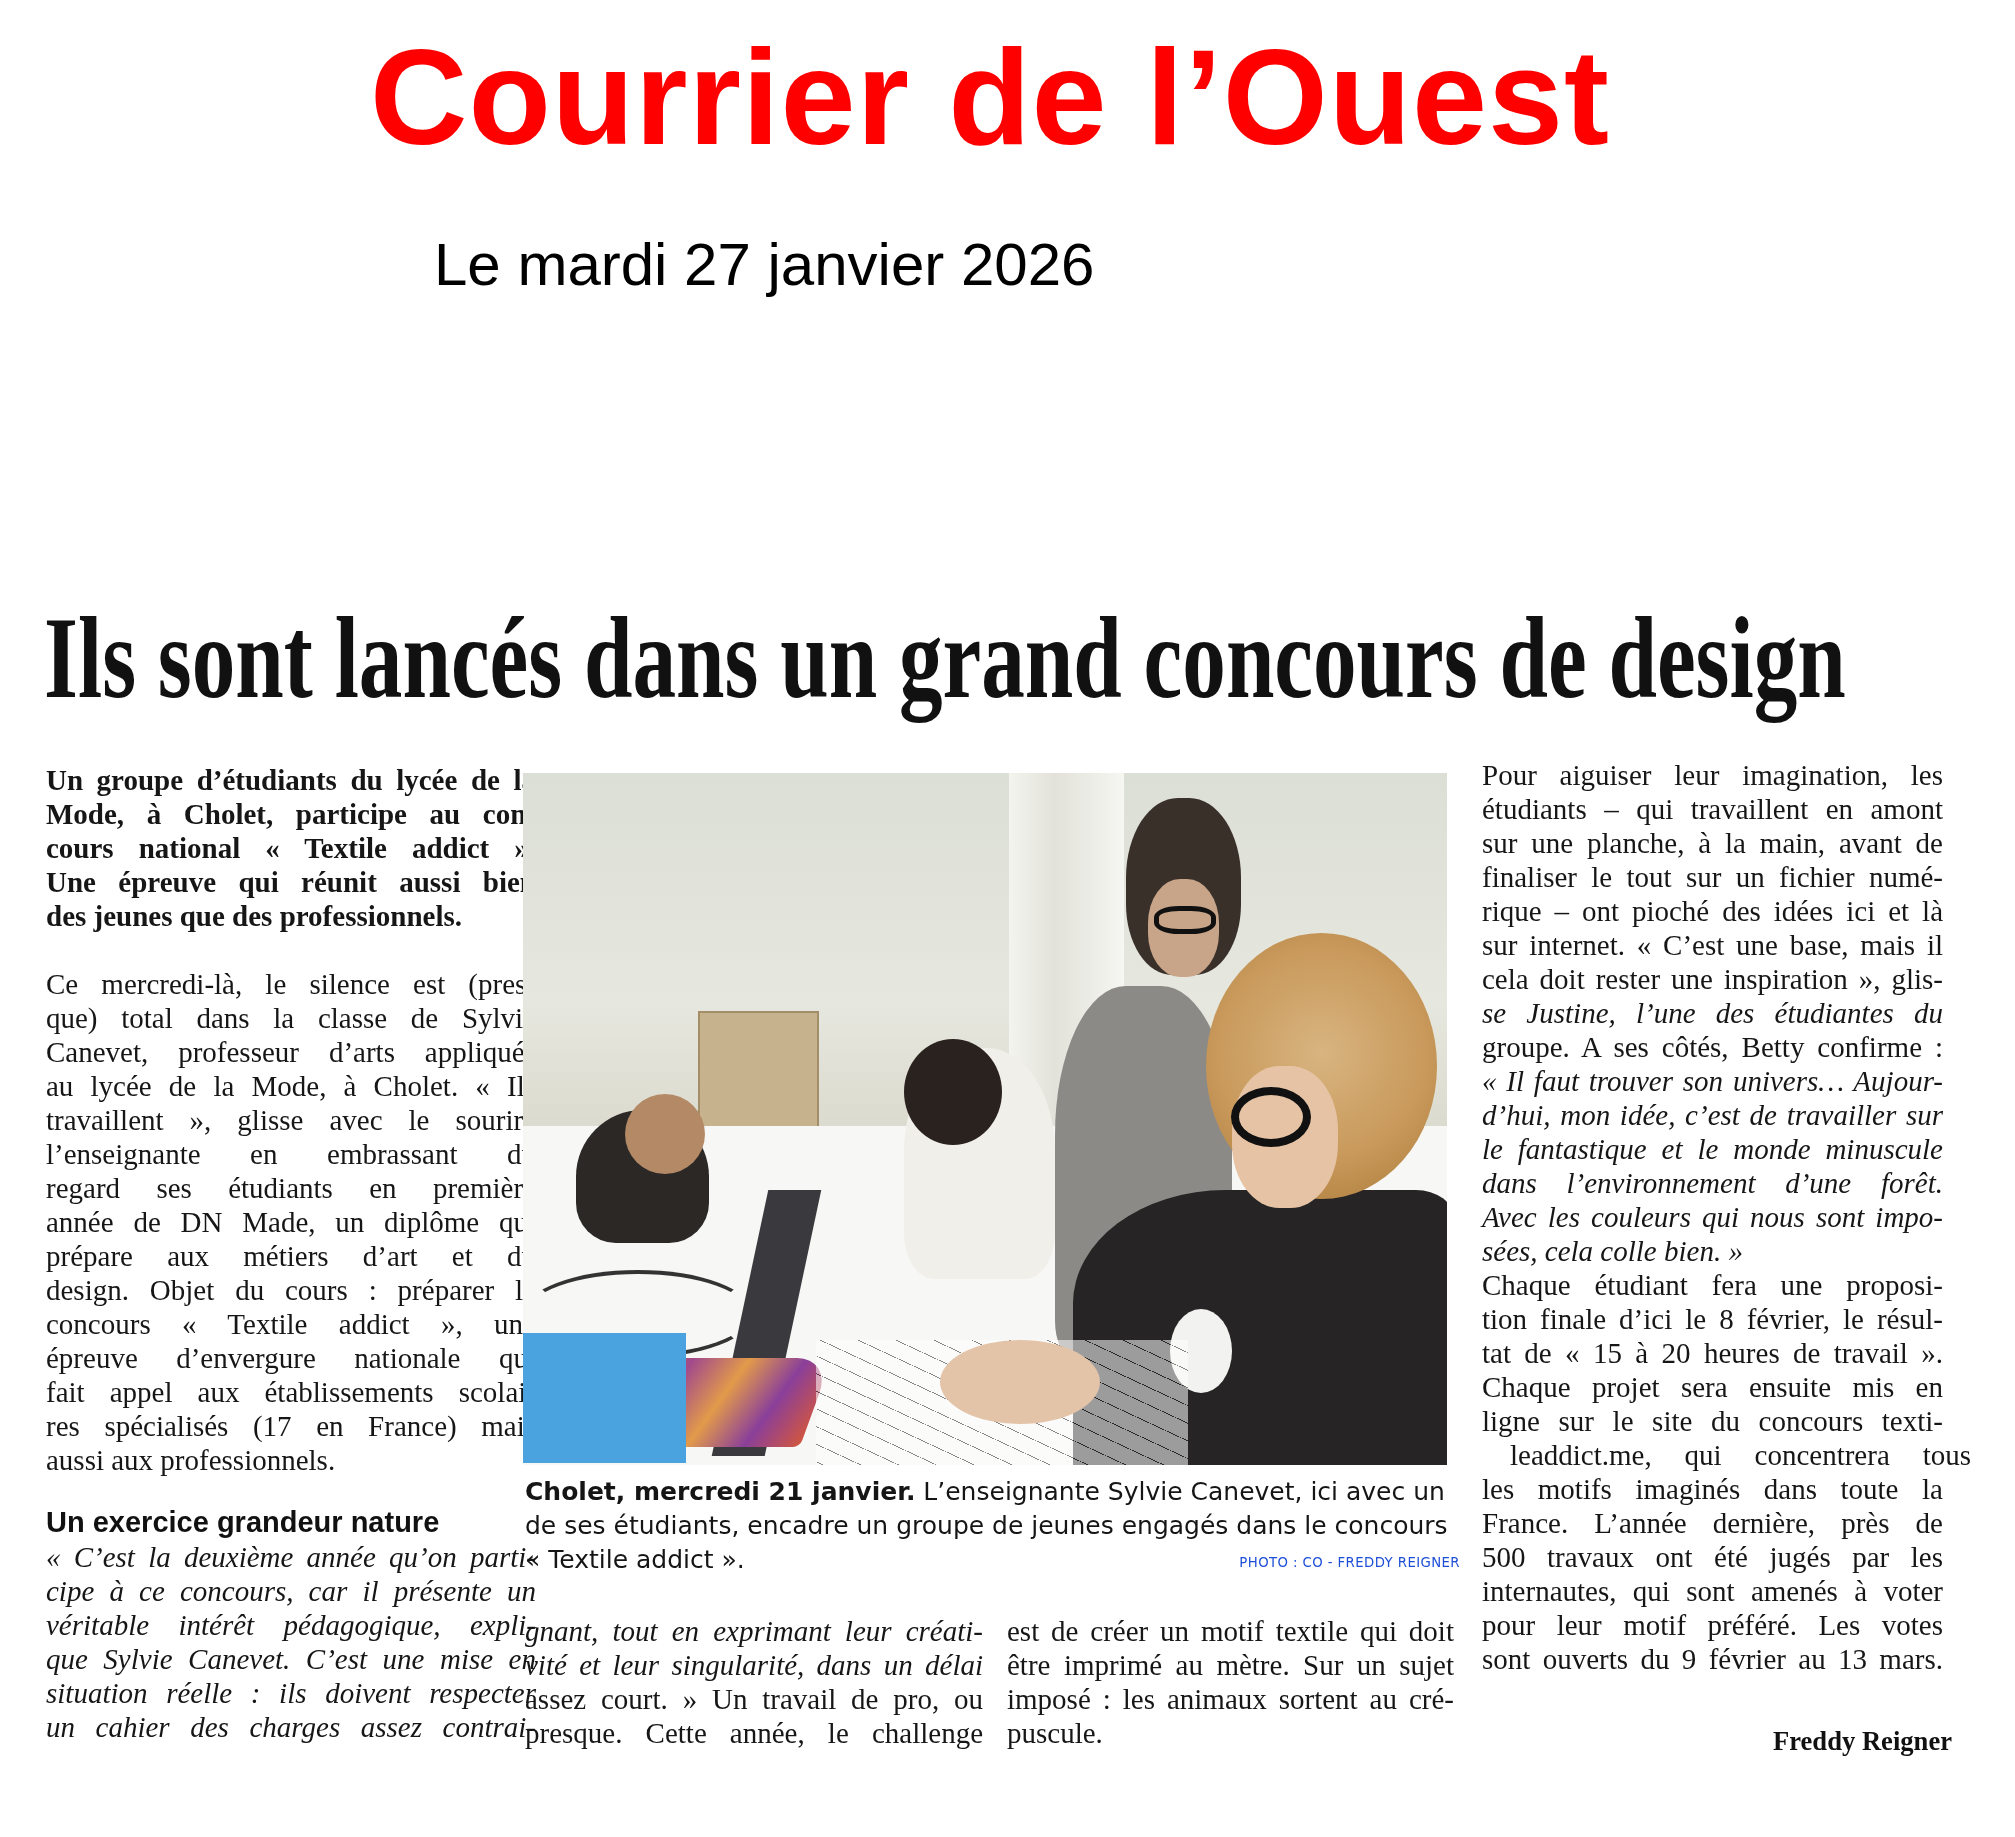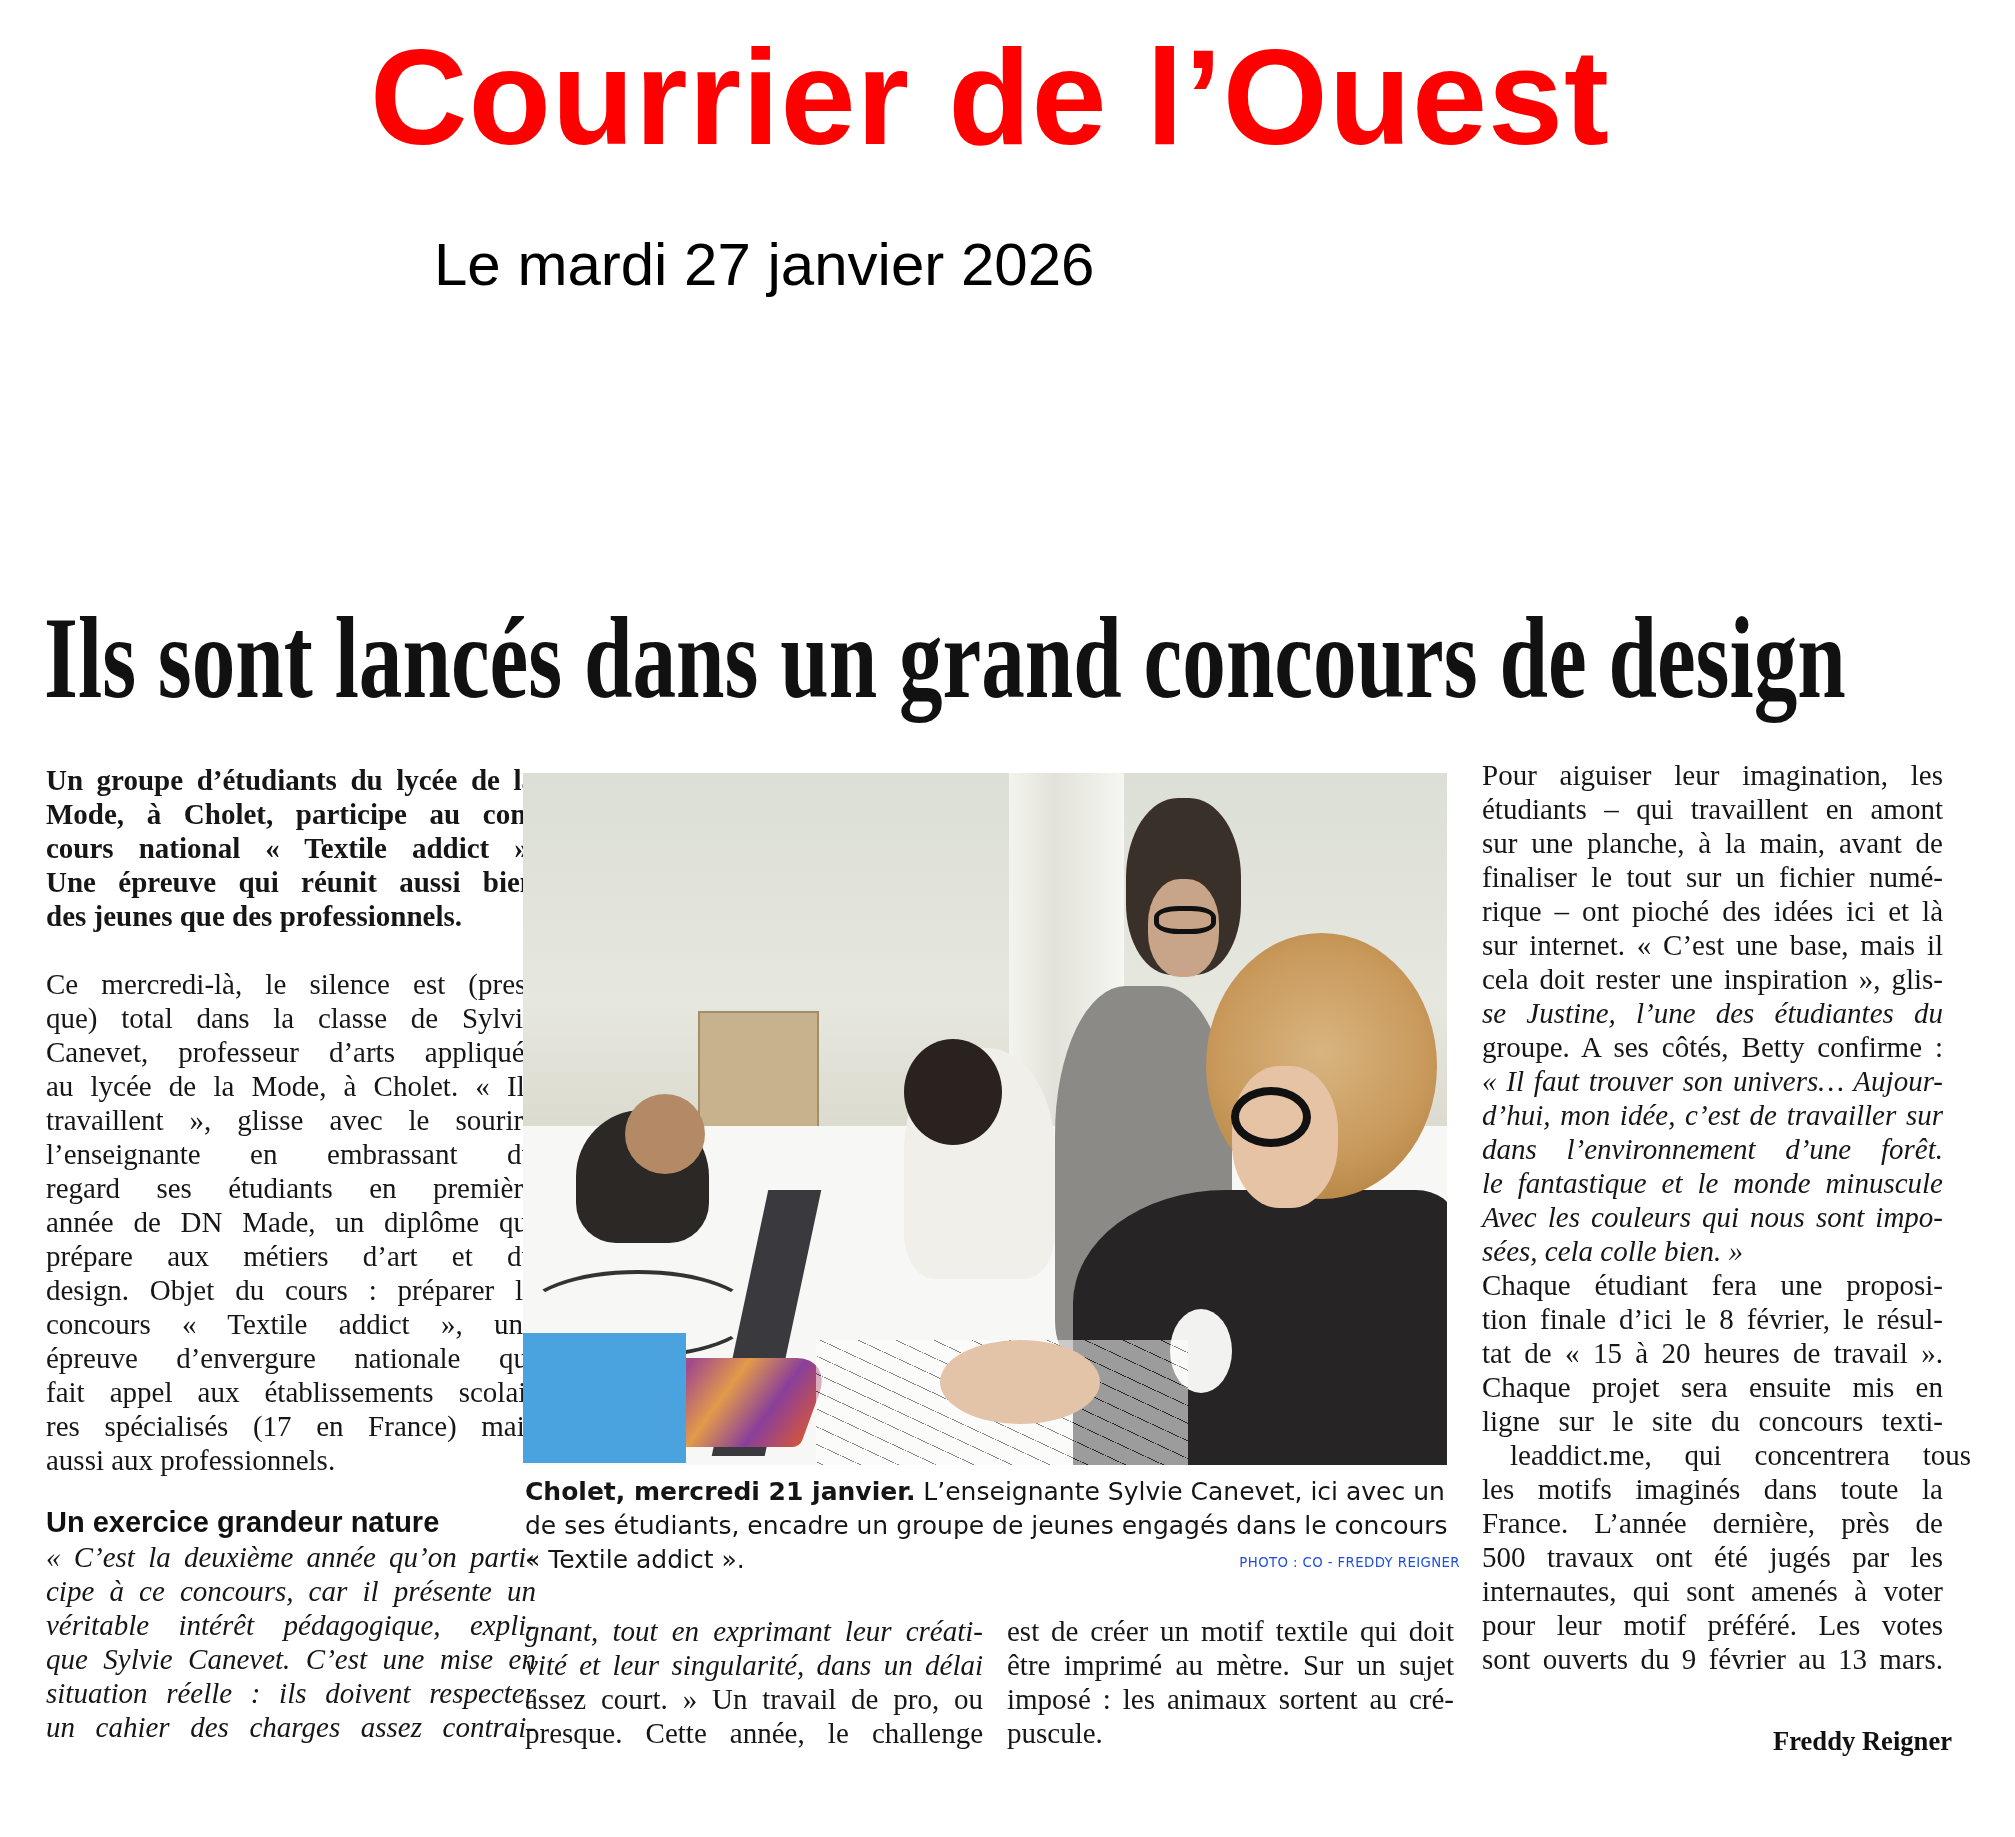--- a/index.html
+++ b/index.html
@@ -171,22 +171,22 @@
   <span class="line" style="display: block; width: 461px;">étudiants – qui travaillent en amont</span>
   <span class="line" style="display: block; width: 461px;">sur une planche, à la main, avant de</span>
   <span class="line" style="display: block; width: 461px;">finaliser le tout sur un fichier numé-</span>
   <span class="line" style="display: block; width: 461px;">rique – ont pioché des idées ici et là</span>
   <span class="line" style="display: block; width: 461px;">sur internet. « C’est une base, mais il</span>
   <span class="line" style="display: block; width: 461px;">cela doit rester une inspiration », glis-</span>
   <span class="line" style="display: block; width: 461px; font-style: italic;">se Justine, l’une des étudiantes du</span>
   <span class="line" style="display: block; width: 461px;">groupe. A ses côtés, Betty confirme :</span>
   <span class="line it" style="display: block; width: 461px;">« Il faut trouver son univers… Aujour-</span>
   <span class="line it" style="display: block; width: 461px;">d’hui, mon idée, c’est de travailler sur</span>
+  <span class="line it" style="display: block; width: 461px;">le fantastique et le monde minuscule</span>
   <span class="line it" style="display: block; width: 461px;">dans l’environnement d’une forêt.</span>
-  <span class="line it" style="display: block; width: 461px;">le fantastique et le monde minuscule</span>
   <span class="line it" style="display: block; width: 461px;">Avec les couleurs qui nous sont impo-</span>
   <span class="line it last" style="display: block; width: 461px;">sées, cela colle bien. »</span>
   <span class="line" style="display: block; width: 461px;">Chaque étudiant fera une proposi-</span>
   <span class="line" style="display: block; width: 461px;">tion finale d’ici le 8 février, le résul-</span>
   <span class="line" style="display: block; width: 461px;">tat de « 15 à 20 heures de travail ».</span>
   <span class="line" style="display: block; width: 461px;">Chaque projet sera ensuite mis en</span>
   <span class="line" style="display: block; width: 461px;">ligne sur le site du concours texti-</span>
   <span class="line" style="display: block; width: 461px; margin-left: 28px;">leaddict.me, qui concentrera tous</span>
   <span class="line" style="display: block; width: 461px;">les motifs imaginés dans toute la</span>
   <span class="line" style="display: block; width: 461px;">France. L’année dernière, près de</span>

